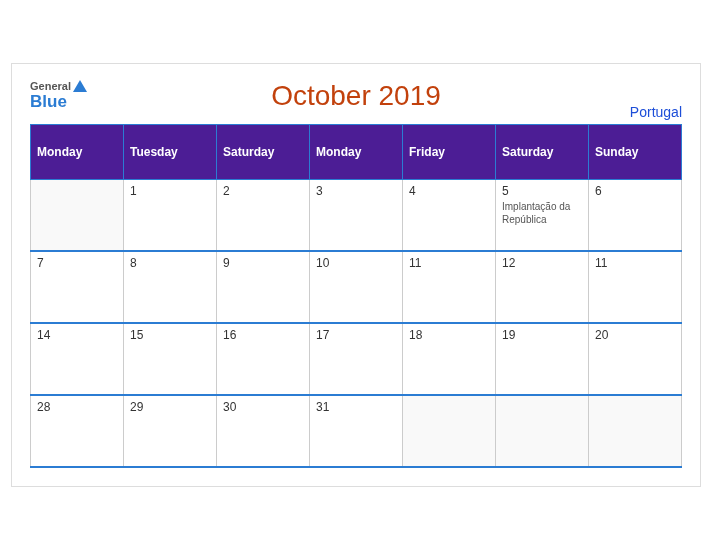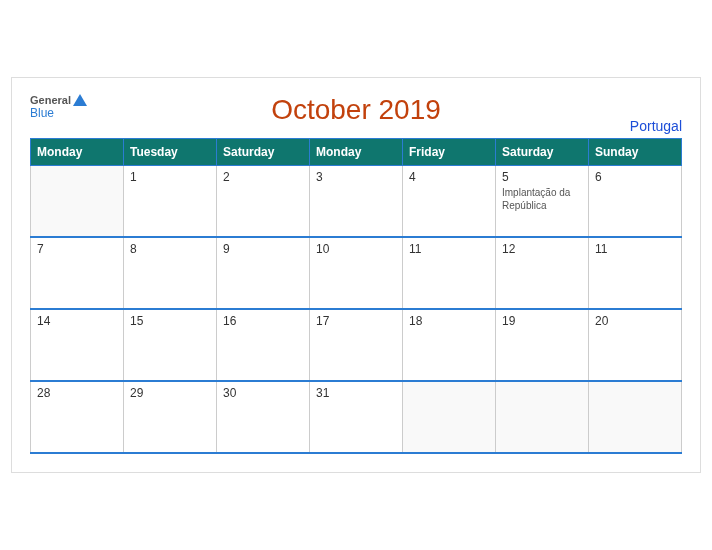--- a/index.html
+++ b/index.html
@@ -46,48 +46,48 @@
       border-bottom: 12px solid #2b7cd3;
       margin-left: 2px;
       margin-bottom: 1px;
     }
     .logo-top {
       display: flex;
       align-items: center;
     }
     .logo-bottom {
       color: #2b7cd3;
-      font-size: 12px;
-      font-weight: normal;
+      font-size: 17px;
+      font-weight: bold;
     }
     .calendar-title {
       font-size: 28px;
       font-weight: normal;
       color: #c2410c;
       text-align: center;
     }
     .country-label {
       position: absolute;
       right: 0;
       top: 4px;
       font-size: 14px;
       color: #1d4ed8;
       margin-top: 20px;
     }
     .calendar-grid {
       width: 100%;
       border-collapse: collapse;
     }
     .calendar-grid thead tr th {
-      background-color: #0f766e;
+      background-color: #4c1d95;
       color: #fff;
       font-size: 12px;
       font-weight: bold;
       text-align: left;
-      padding: 6px 6px;
+      padding: 20px 6px;
       border: 1px solid #2b7cd3;
     }
     .calendar-grid tbody tr {
       height: 72px;
       vertical-align: top;
     }
     .calendar-grid tbody tr td {
       border: 1px solid #ccc;
       border-bottom: 2px solid #2b7cd3;
       border-top: none;

